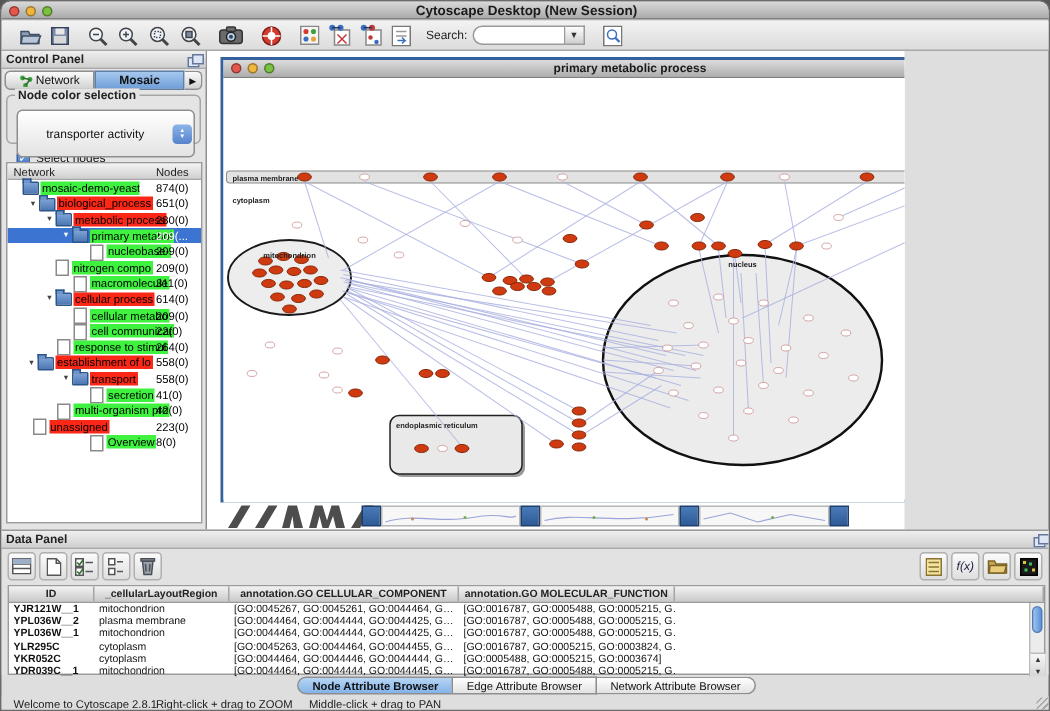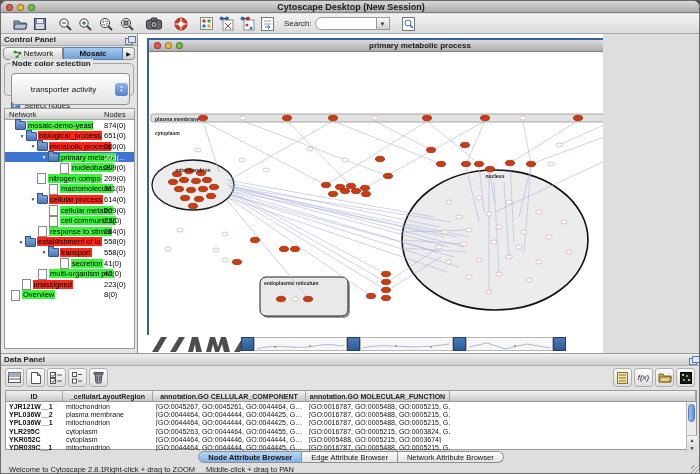--- a/index.html
+++ b/index.html
@@ -370,21 +370,21 @@
             <div class="trow" style="padding-left: 32px;">
               <span class="ticon file"></span>
               <span class="tlabel green">multi-organism pro</span>
               <span class="tcount">42(0)</span>
             </div>
             <div class="trow" style="padding-left: 15.5px;">
               <span class="ticon file"></span>
               <span class="tlabel red">unassigned</span>
               <span class="tcount">223(0)</span>
             </div>
-            <div class="trow" style="padding-left: 5px;">
+            <div class="trow" style="padding-left: 24px; justify-content: center;">
               <span class="ticon file"></span>
               <span class="tlabel green">Overview</span>
               <span class="tcount">8(0)</span>
             </div>
           </div>
       </div>
     </div>
 
     <div class="desktop">
       <div class="net-window">

